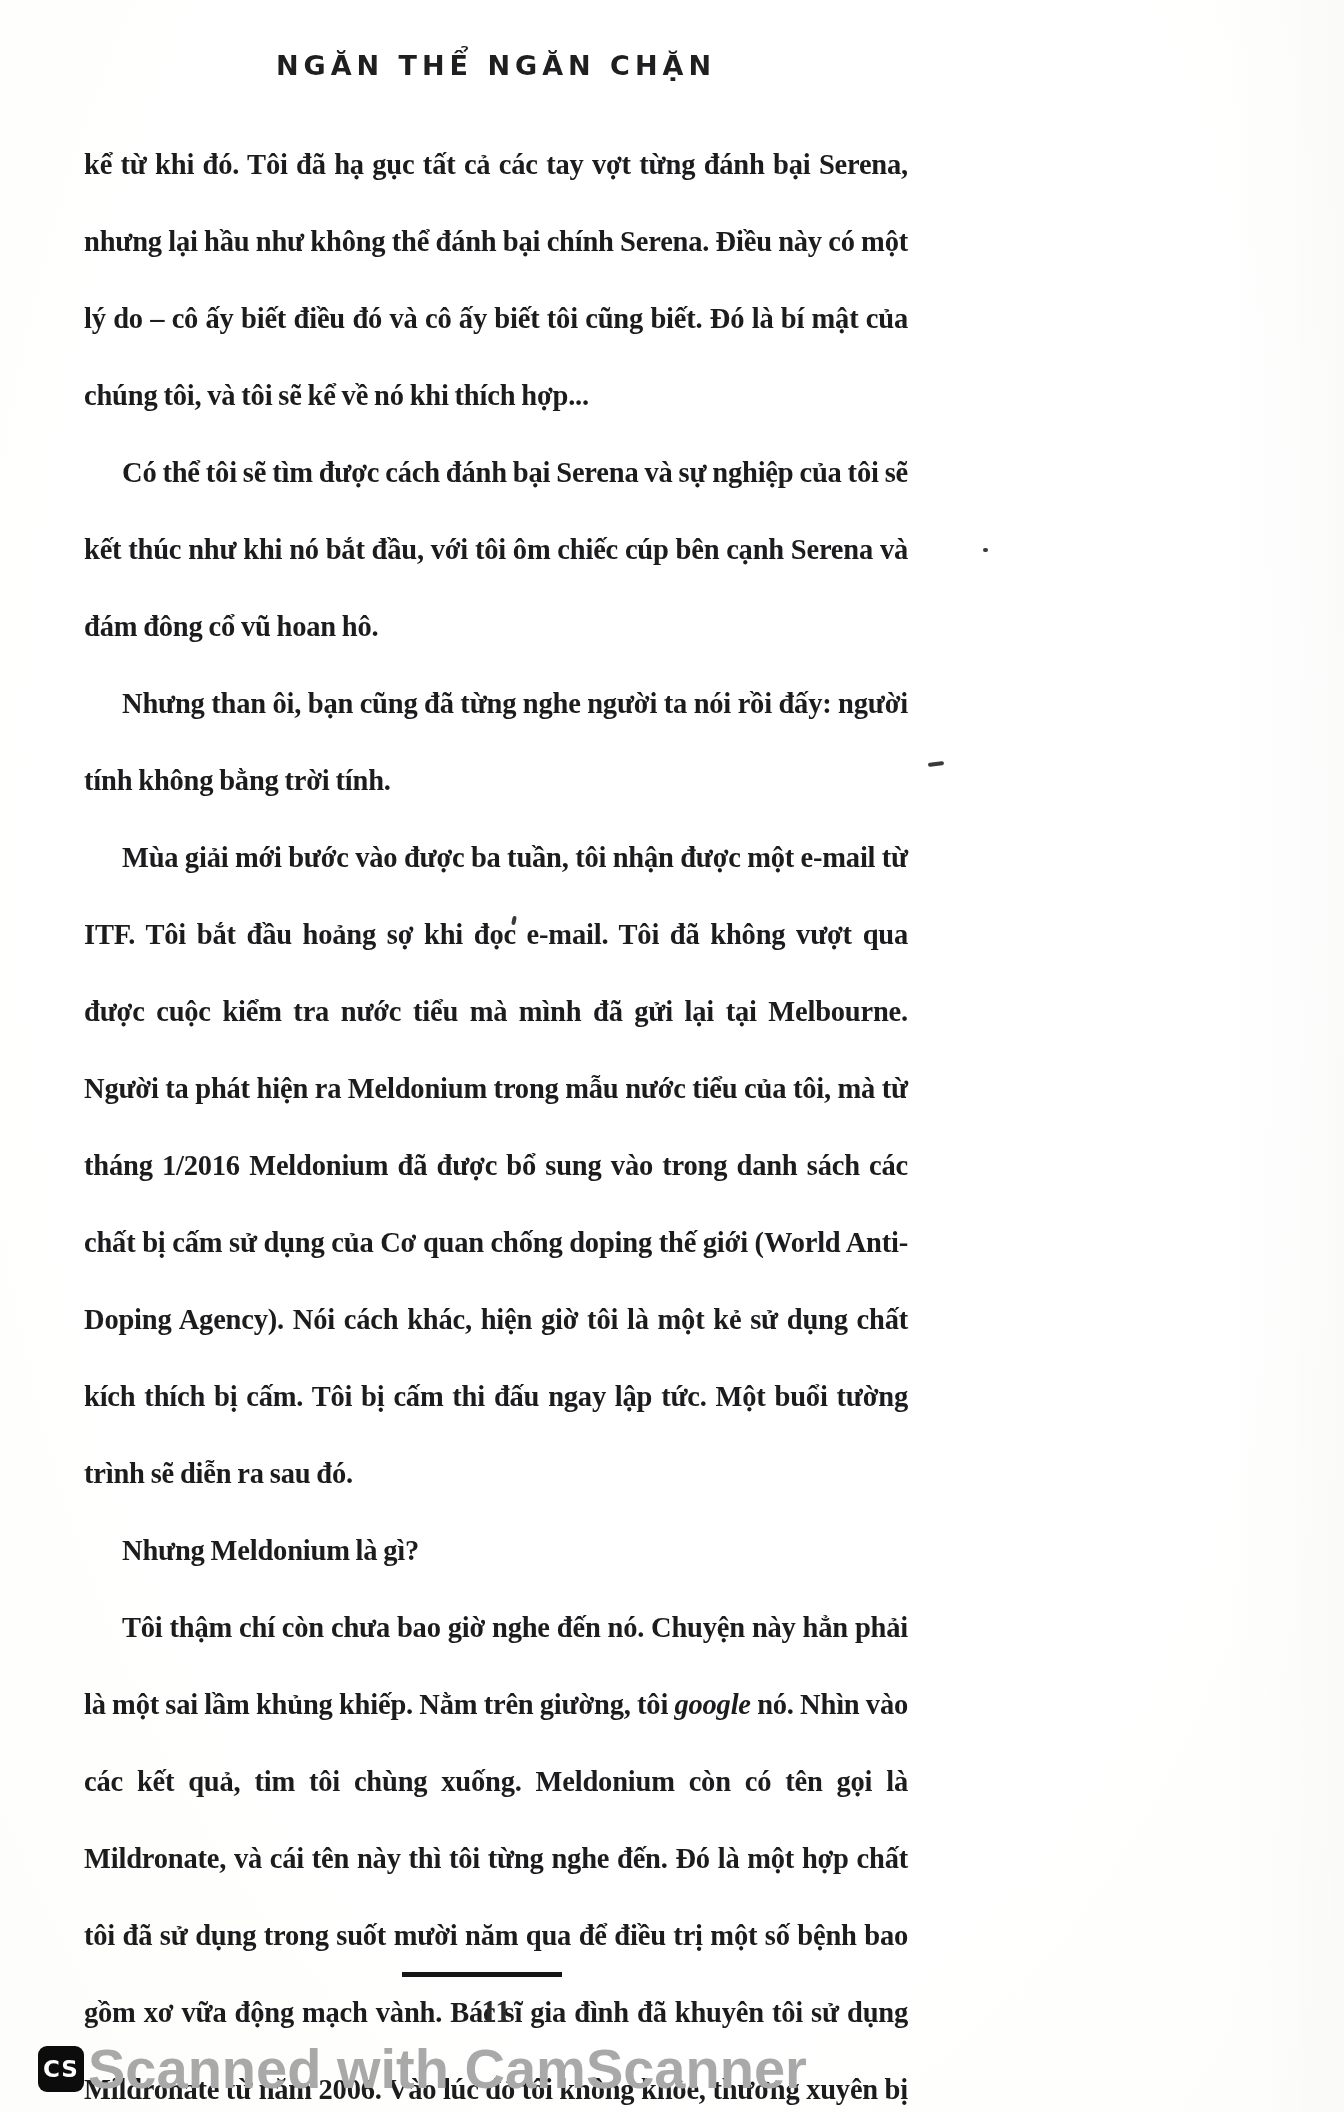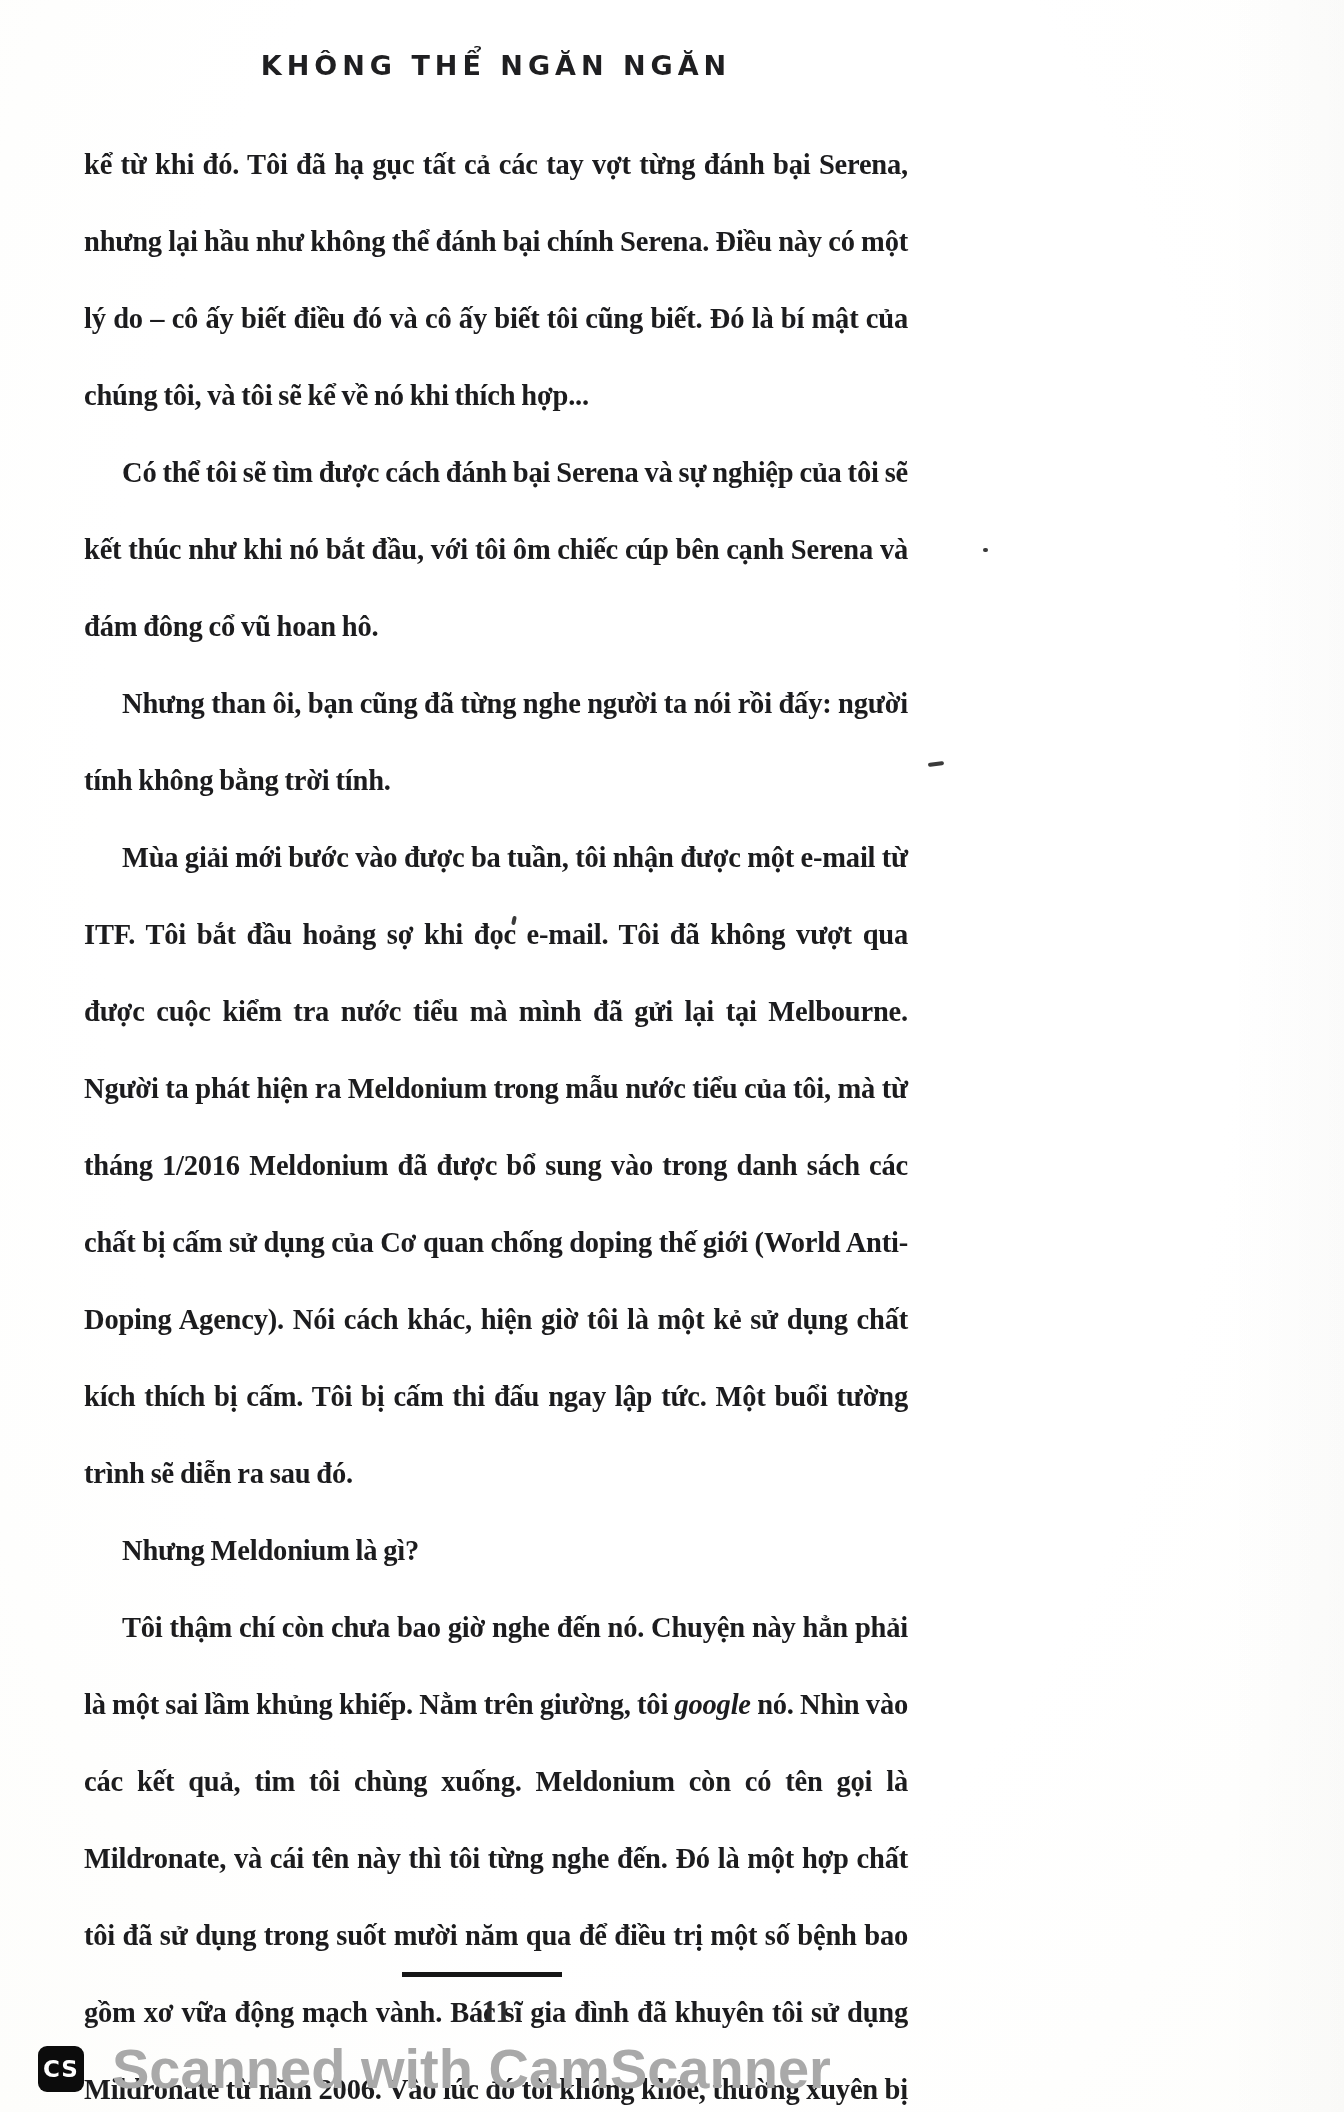--- a/index.html
+++ b/index.html
@@ -88,21 +88,21 @@
     color: #2b2b2d;
     z-index: 3;
   }
 
   .watermark {
     position: absolute;
     left: 38px;
     top: 2036px;
     display: flex;
     align-items: center;
-    gap: 28px;
+    gap: 4px;
     z-index: 2;
   }
   .watermark-logo {
     width: 46px;
     height: 46px;
     background: #0c0c0c;
     border-radius: 9px;
     color: #ffffff;
     display: flex;
     align-items: center;
@@ -145,21 +145,21 @@
     transform: rotate(12deg);
   }
 </style>
 </head>
 <body>
 
 <div class="page">
 
   <div class="scan-shade"></div>
 
-  <div class="running-header">KHÔNG THỂ NGĂN NGĂN</div>
+  <div class="running-header">NGĂN THỂ NGĂN CHẶN</div>
 
   <div class="body-text">
     <p>kể từ khi đó. Tôi đã hạ gục tất cả các tay vợt từng đánh bại Serena, nhưng lại hầu như không thể đánh bại chính Serena. Điều này có một lý do – cô ấy biết điều đó và cô ấy biết tôi cũng biết. Đó là bí mật của chúng tôi, và tôi sẽ kể về nó khi thích hợp...</p>
     <p class="indent">Có thể tôi sẽ tìm được cách đánh bại Serena và sự nghiệp của tôi sẽ kết thúc như khi nó bắt đầu, với tôi ôm chiếc cúp bên cạnh Serena và đám đông cổ vũ hoan hô.</p>
     <p class="indent">Nhưng than ôi, bạn cũng đã từng nghe người ta nói rồi đấy: người tính không bằng trời tính.</p>
     <p class="indent">Mùa giải mới bước vào được ba tuần, tôi nhận được một e-mail từ ITF. Tôi bắt đầu hoảng sợ khi đọc e-mail. Tôi đã không vượt qua được cuộc kiểm tra nước tiểu mà mình đã gửi lại tại Melbourne. Người ta phát hiện ra Meldonium trong mẫu nước tiểu của tôi, mà từ tháng 1/2016 Meldonium đã được bổ sung vào trong danh sách các chất bị cấm sử dụng của Cơ quan chống doping thế giới (World Anti-Doping Agency). Nói cách khác, hiện giờ tôi là một kẻ sử dụng chất kích thích bị cấm. Tôi bị cấm thi đấu ngay lập tức. Một buổi tường trình sẽ diễn ra sau đó.</p>
     <p class="indent">Nhưng Meldonium là gì?</p>
     <p class="indent"><span>Tôi thậm chí còn chưa bao giờ nghe đến nó. Chuyện này hẳn phải là một sai lầm khủng khiếp. Nằm trên giường, tôi </span><em>google</em><span> nó. Nhìn vào các kết quả, tim tôi chùng xuống. Meldonium còn có tên gọi là Mildronate, và cái tên này thì tôi từng nghe đến. Đó là một hợp chất tôi đã sử dụng trong suốt mười năm qua để điều trị một số bệnh bao gồm xơ vữa động mạch vành. Bác sĩ gia đình đã khuyên tôi sử dụng Mildronate từ năm 2006. Vào lúc đó tôi không khỏe, thường xuyên bị ốm và có một số kết quả điện tâm đồ (EKG) không bình thường. Gia đình tôi cũng có tiền sử bị tiểu đường. Tôi không nghĩ nhiều về các viên thuốc đó, chỉ đơn giản là uống chúng. Tôi sử dụng loại thuốc này trước bất kỳ hoạt động nào đòi hỏi tiêu hao thể lực cường độ cao, giống như bạn uống một viên aspirin nhỏ để</span></p>
   </div>
 

